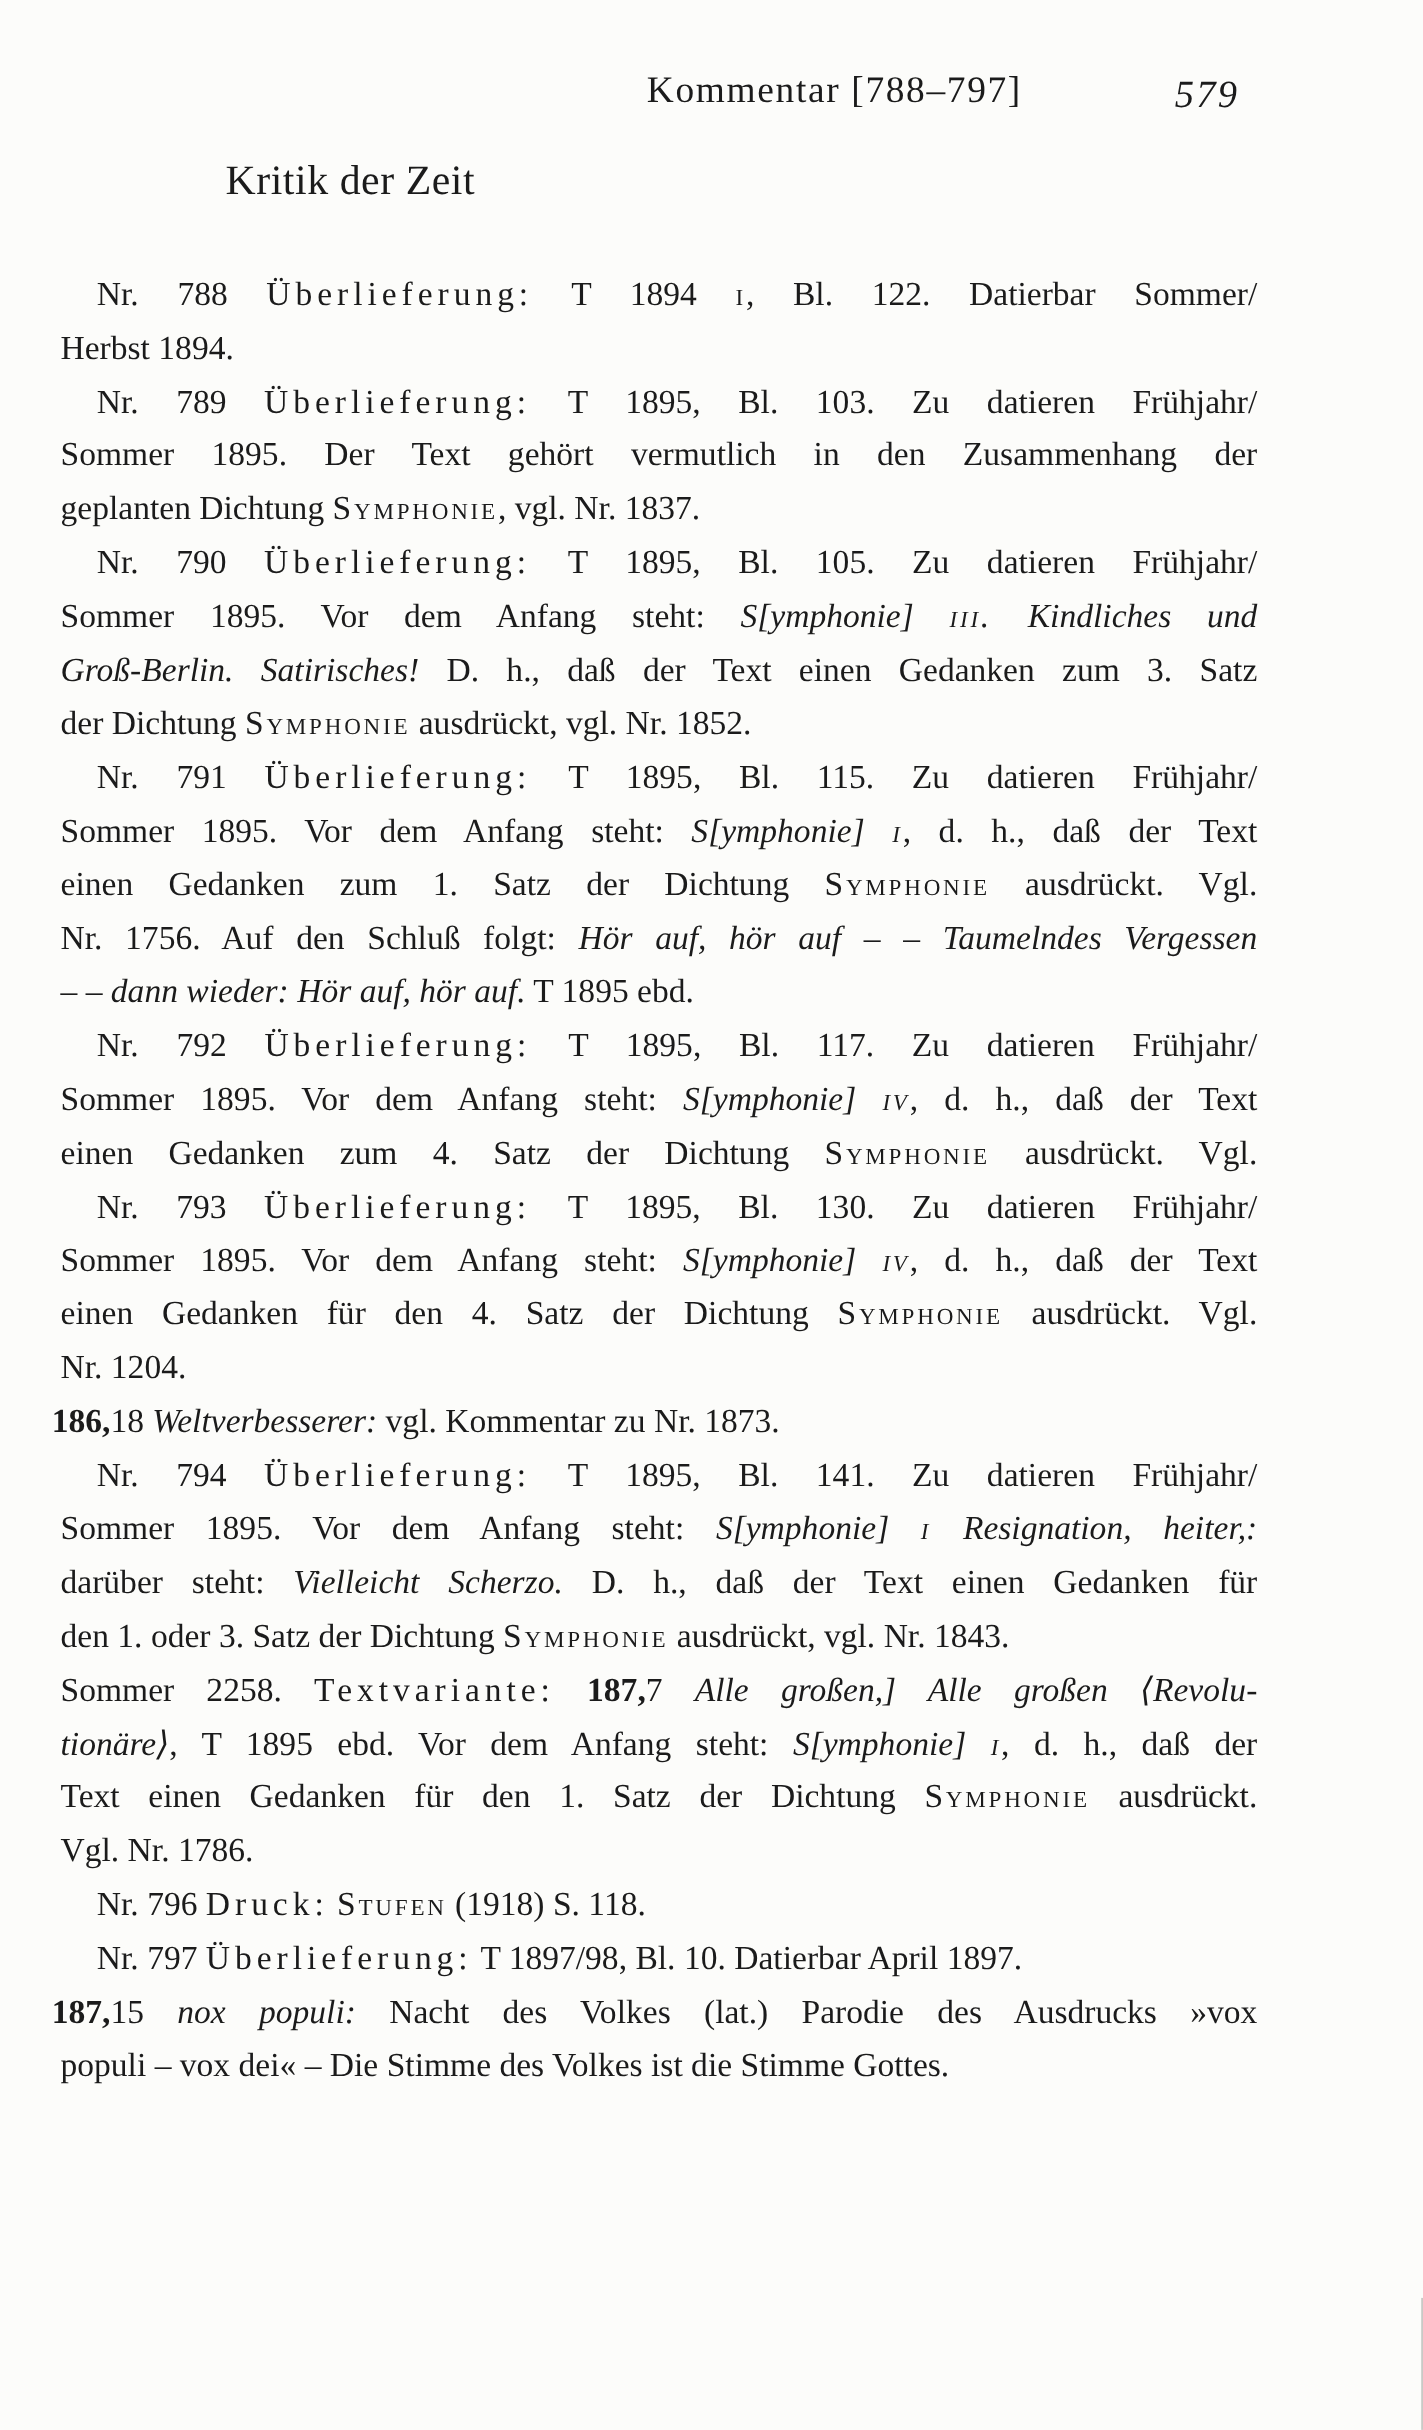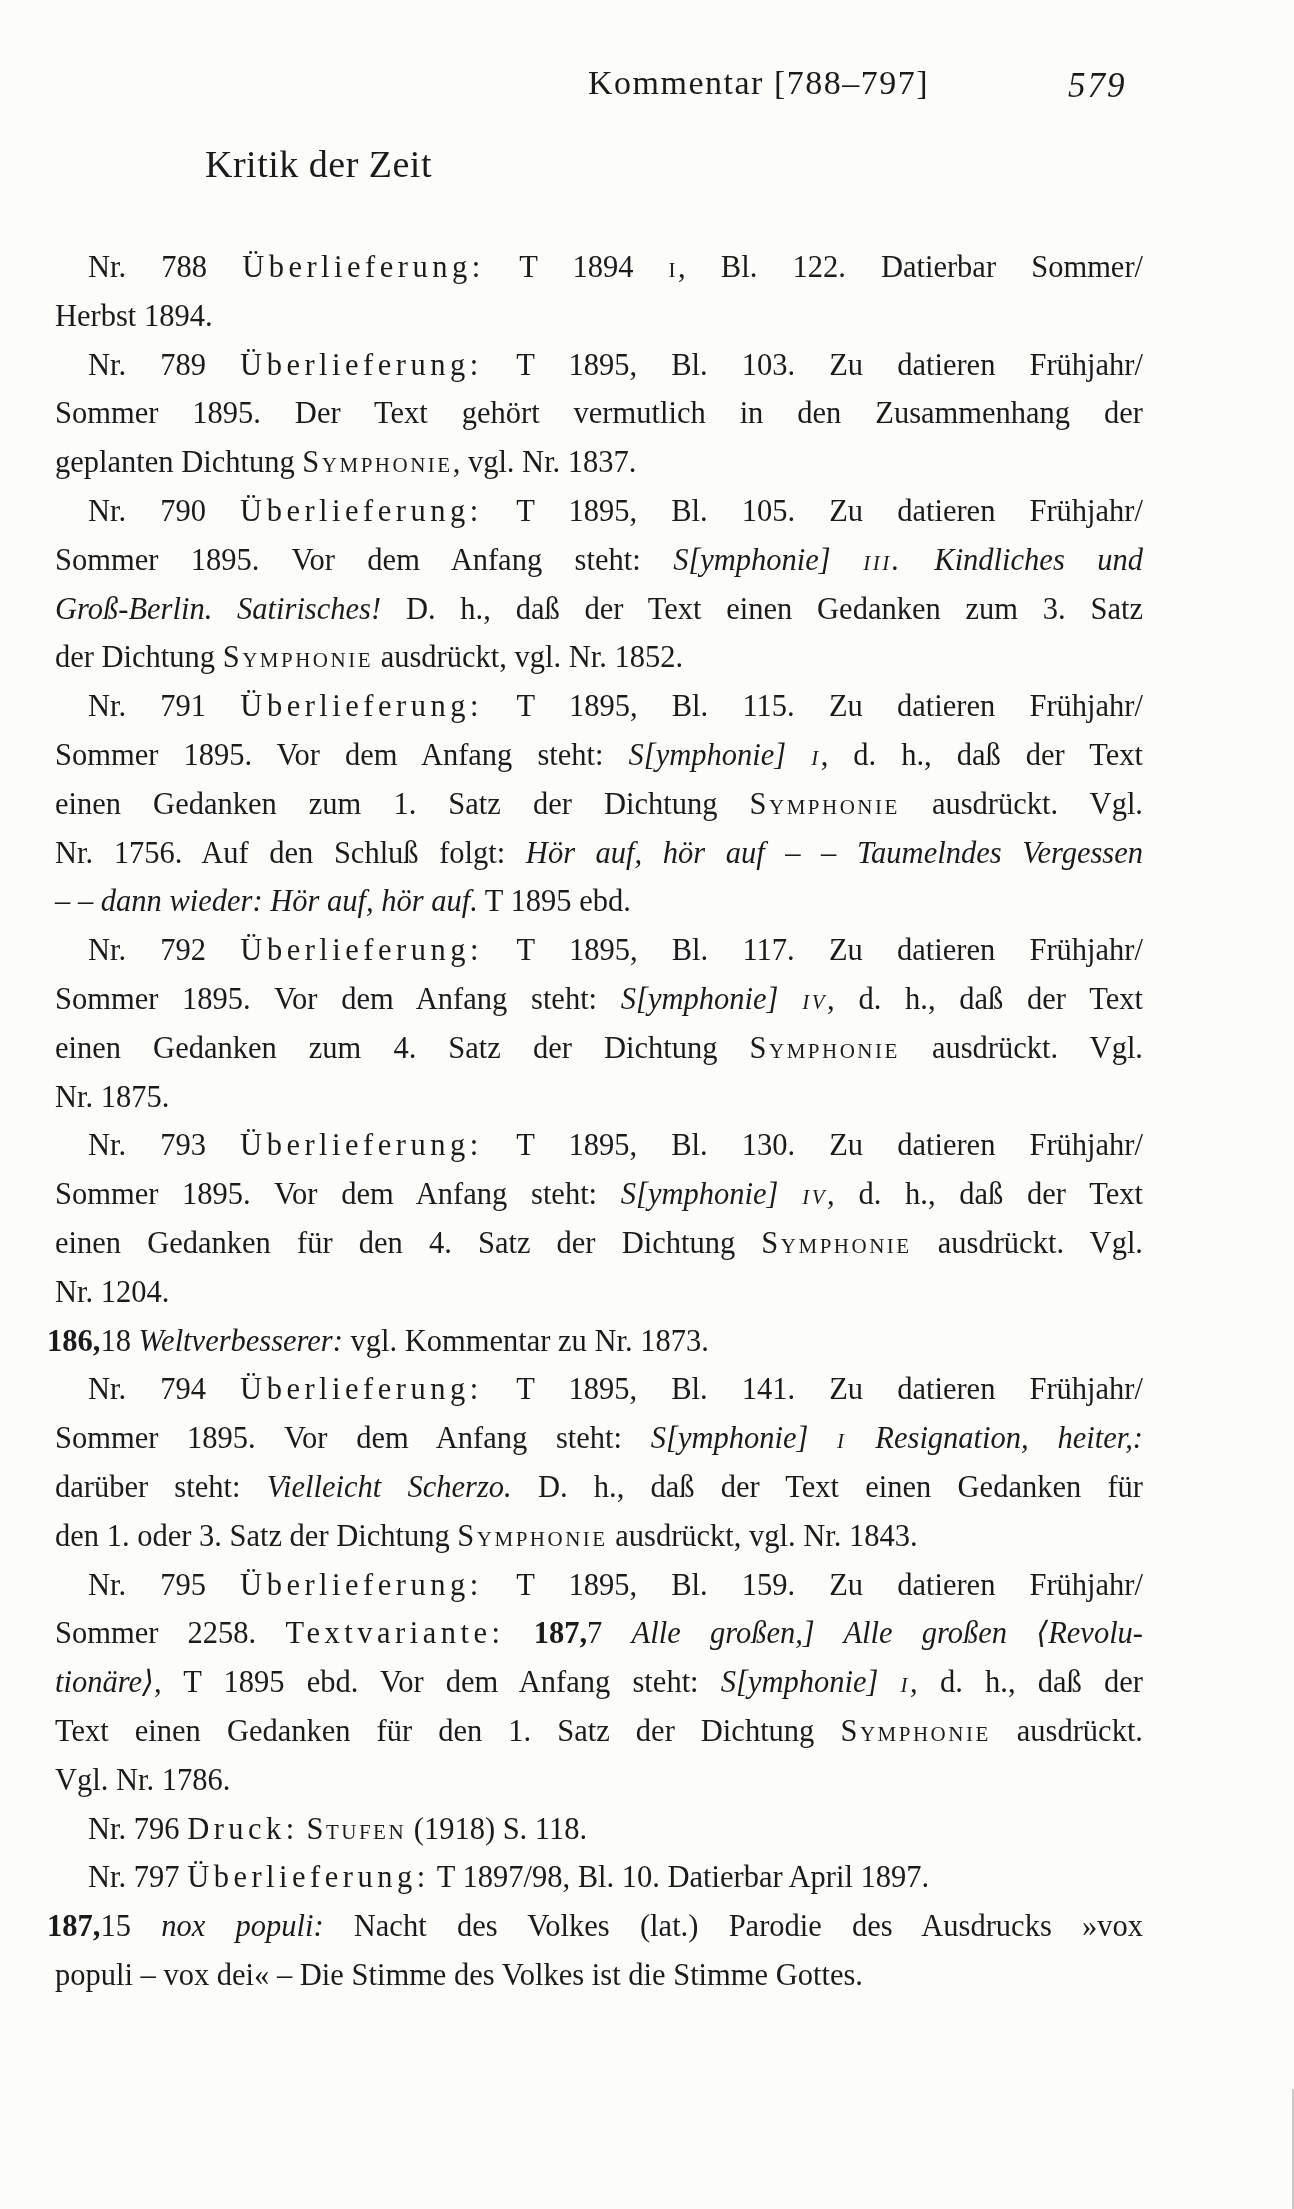--- a/index.html
+++ b/index.html
@@ -80,31 +80,29 @@
       <div class="line j"><span class="it">Groß-Berlin. Satirisches!</span><span> D. h., daß der Text einen Gedanken zum 3. Satz</span></div>
       <div class="line"><span>der Dichtung </span><span class="sc">Symphonie</span><span> ausdrückt, vgl. Nr. 1852.</span></div>
       <div class="line indent j"><span>Nr. 791 </span><span class="sp">Überlieferung:</span><span> T 1895, Bl. 115. Zu datieren Frühjahr/</span></div>
       <div class="line j"><span>Sommer 1895. Vor dem Anfang steht: </span><span class="it">S[ymphonie] </span><span class="it sc">i</span><span>, d. h., daß der Text</span></div>
       <div class="line j"><span>einen Gedanken zum 1. Satz der Dichtung </span><span class="sc">Symphonie</span><span> ausdrückt. Vgl.</span></div>
       <div class="line j"><span>Nr. 1756. Auf den Schluß folgt: </span><span class="it">Hör auf, hör auf – – Taumelndes Vergessen</span></div>
       <div class="line"><span class="it">– – dann wieder: Hör auf, hör auf.</span><span> T 1895 ebd.</span></div>
       <div class="line indent j"><span>Nr. 792 </span><span class="sp">Überlieferung:</span><span> T 1895, Bl. 117. Zu datieren Frühjahr/</span></div>
       <div class="line j"><span>Sommer 1895. Vor dem Anfang steht: </span><span class="it">S[ymphonie] </span><span class="it sc">iv</span><span>, d. h., daß der Text</span></div>
       <div class="line j"><span>einen Gedanken zum 4. Satz der Dichtung </span><span class="sc">Symphonie</span><span> ausdrückt. Vgl.</span></div>
-      <div class="line"><span>Nr. 1875.</span></div>
       <div class="line indent j"><span>Nr. 793 </span><span class="sp">Überlieferung:</span><span> T 1895, Bl. 130. Zu datieren Frühjahr/</span></div>
       <div class="line j"><span>Sommer 1895. Vor dem Anfang steht: </span><span class="it">S[ymphonie] </span><span class="it sc">iv</span><span>, d. h., daß der Text</span></div>
       <div class="line j"><span>einen Gedanken für den 4. Satz der Dichtung </span><span class="sc">Symphonie</span><span> ausdrückt. Vgl.</span></div>
       <div class="line"><span>Nr. 1204.</span></div>
       <div class="line lemma"><span class="b">186,</span><span>18 </span><span class="it">Weltverbesserer:</span><span> vgl. Kommentar zu Nr. 1873.</span></div>
       <div class="line indent j"><span>Nr. 794 </span><span class="sp">Überlieferung:</span><span> T 1895, Bl. 141. Zu datieren Frühjahr/</span></div>
       <div class="line j"><span>Sommer 1895. Vor dem Anfang steht: </span><span class="it">S[ymphonie] </span><span class="it sc">i</span><span class="it"> Resignation, heiter,:</span></div>
       <div class="line j"><span>darüber steht: </span><span class="it">Vielleicht Scherzo.</span><span> D. h., daß der Text einen Gedanken für</span></div>
       <div class="line"><span>den 1. oder 3. Satz der Dichtung </span><span class="sc">Symphonie</span><span> ausdrückt, vgl. Nr. 1843.</span></div>
-      <div class="line indent j"><span>Nr. 795 </span><span class="sp">Überlieferung:</span><span> T 1895, Bl. 159. Zu datieren Frühjahr/</span></div>
       <div class="line j"><span>Sommer 2258. </span><span class="sp">Textvariante:</span><span> </span><span class="b">187,</span><span>7 </span><span class="it">Alle großen,] Alle großen ⟨Revolu-</span></div>
       <div class="line j"><span class="it">tionäre⟩</span><span>, T 1895 ebd. Vor dem Anfang steht: </span><span class="it">S[ymphonie] </span><span class="it sc">i</span><span>, d. h., daß der</span></div>
       <div class="line j"><span>Text einen Gedanken für den 1. Satz der Dichtung </span><span class="sc">Symphonie</span><span> ausdrückt.</span></div>
       <div class="line"><span>Vgl. Nr. 1786.</span></div>
       <div class="line indent"><span>Nr. 796  </span><span class="sp">Druck:</span><span> </span><span class="sc">Stufen</span><span> (1918) S. 118.</span></div>
       <div class="line indent"><span>Nr. 797  </span><span class="sp">Überlieferung:</span><span> T 1897/98, Bl. 10. Datierbar April 1897.</span></div>
       <div class="line j lemma"><span class="b">187,</span><span>15 </span><span class="it">nox populi:</span><span> Nacht des Volkes (lat.) Parodie des Ausdrucks »vox</span></div>
       <div class="line"><span>populi – vox dei« – Die Stimme des Volkes ist die Stimme Gottes.</span></div>
     </div>
 

